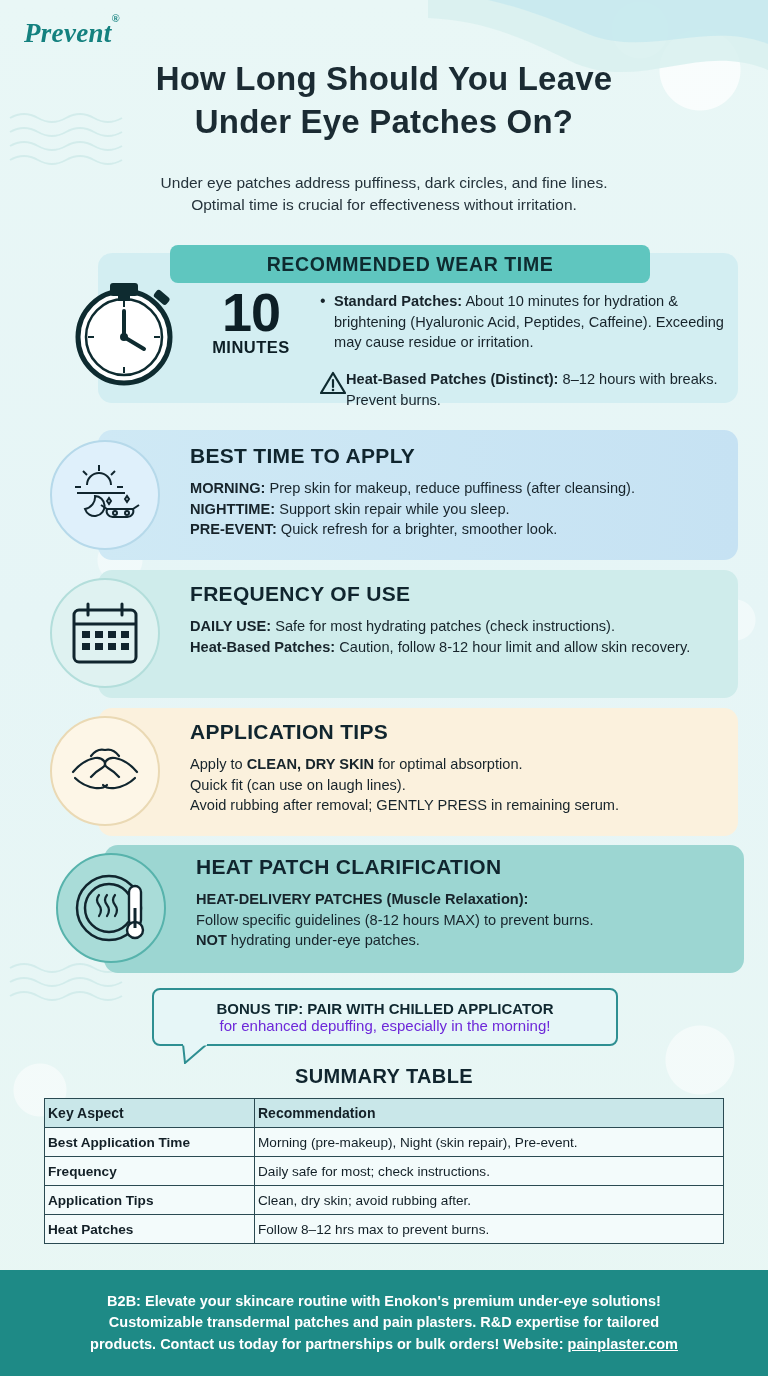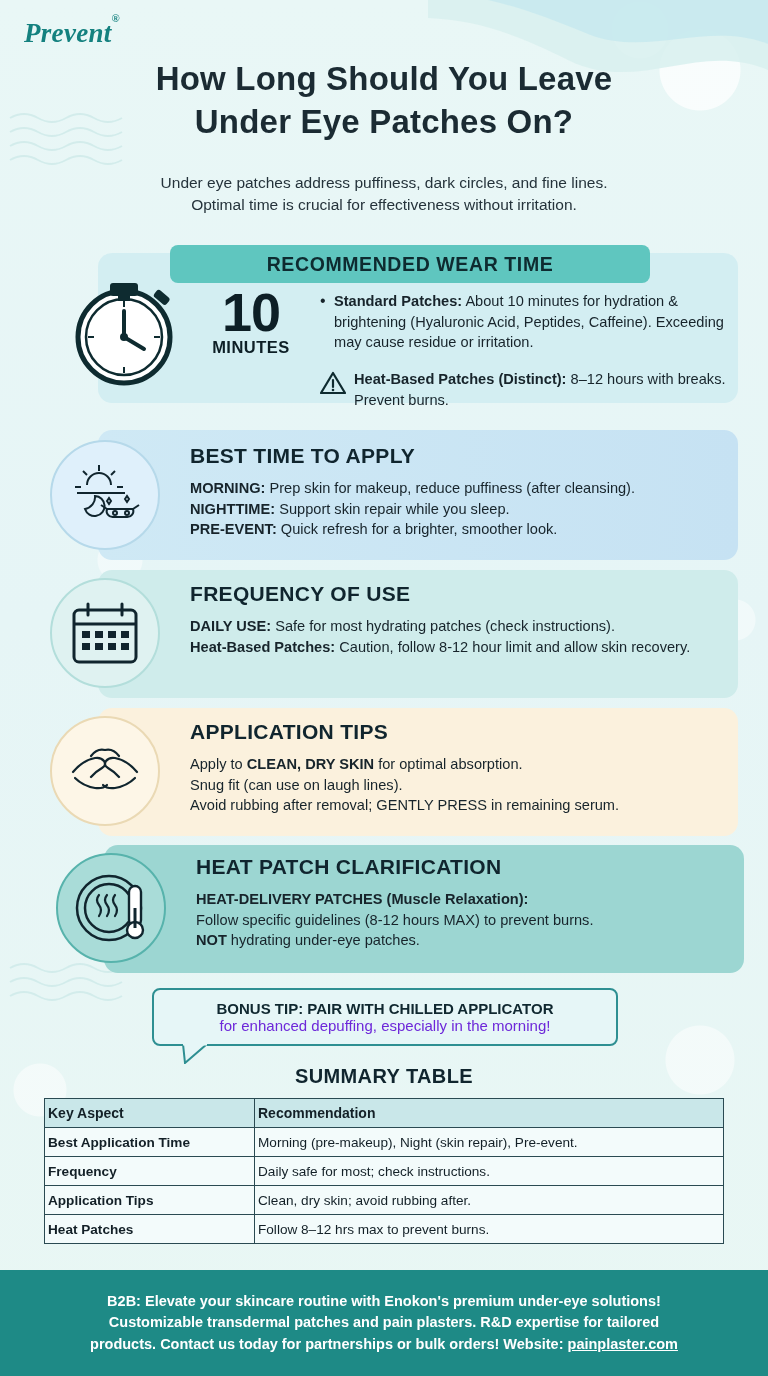--- a/index.html
+++ b/index.html
@@ -209,21 +209,21 @@
       <div class="n">10</div>
       <div class="u">MINUTES</div>
     </div>
 
     <ul class="bul body-text" style="position:absolute;left:222px;top:46px;width:404px;">
       <li>
         <b>Standard Patches:</b><span> About 10 minutes for hydration &amp; brightening (Hyaluronic Acid, Peptides, Caffeine). Exceeding may cause residue or irritation.</span>
       </li>
     </ul>
 
-    <div style="position:absolute;left:222px;top:124px;width:410px;display:flex;gap:8px;justify-content:center;">
+    <div style="position:absolute;left:222px;top:124px;width:410px;display:flex;justify-content:center;">
       <svg width="26" height="24" viewBox="0 0 26 24" style="flex:0 0 26px;margin-top:2px;">
         <path d="M13 2 L25 22 L1 22 Z" fill="none" stroke="#0e2b30" stroke-width="2.2" stroke-linejoin="round"></path>
         <line x1="13" y1="9" x2="13" y2="16" stroke="#0e2b30" stroke-width="2.2" stroke-linecap="round"></line>
         <circle cx="13" cy="19" r="1.3" fill="#0e2b30"></circle>
       </svg>
       <div class="body-text" style="flex:1;">
         <b>Heat-Based Patches (Distinct):</b><span> 8–12 hours with breaks. Prevent burns.</span>
       </div>
     </div>
   </div>
@@ -301,21 +301,21 @@
           <path d="M70 40 q-8 8 -20 10 q-8 1 -12 -3"></path>
           <path d="M26 18 q6 -8 14 -6"></path>
           <path d="M54 18 q-6 -8 -14 -6"></path>
         </g>
       </svg>
     </div>
     <div style="position:absolute;left:140px;top:12px;width:580px;">
       <div class="sec-title">APPLICATION TIPS</div>
       <div class="body-text" style="margin-top:10px;">
         <div><span>Apply to </span><b>CLEAN, DRY SKIN</b><span> for optimal absorption.</span></div>
-        <div><span>Snug fit (can use on laugh lines).</span></div>
+        <div><span>Quick fit (can use on laugh lines).</span></div>
         <div><span>Avoid rubbing after removal; GENTLY PRESS in remaining serum.</span></div>
       </div>
     </div>
   </div>
 
   <div class="section" id="s5">
     <div class="panel"></div>
     <div class="icon-circle" style="left:0;top:8px;width:110px;height:110px;background:#a9dcd8;border:2px solid #57b3ac;">
       <svg width="84" height="80" viewBox="0 0 84 80">
         <circle cx="40" cy="40" r="32" fill="none" stroke="#10252e" stroke-width="2.5"></circle>

